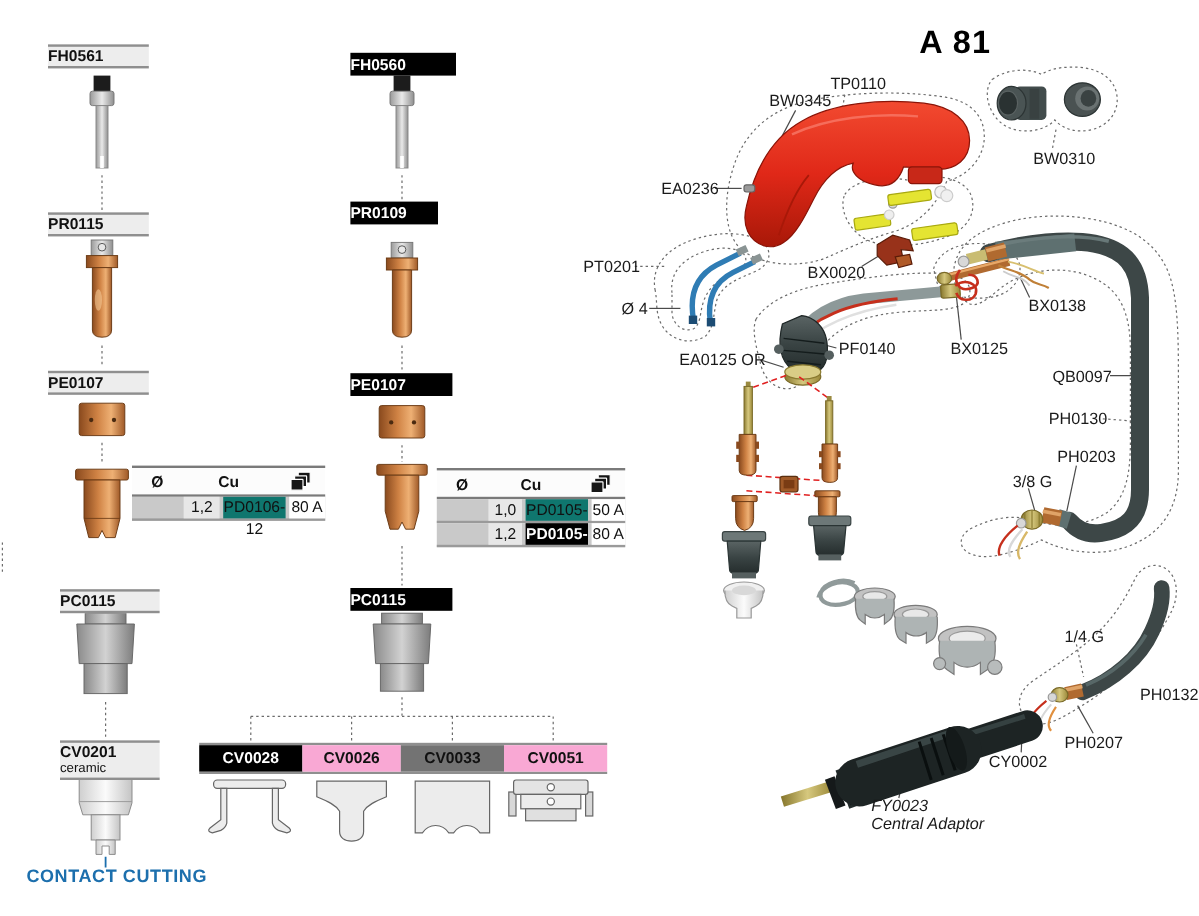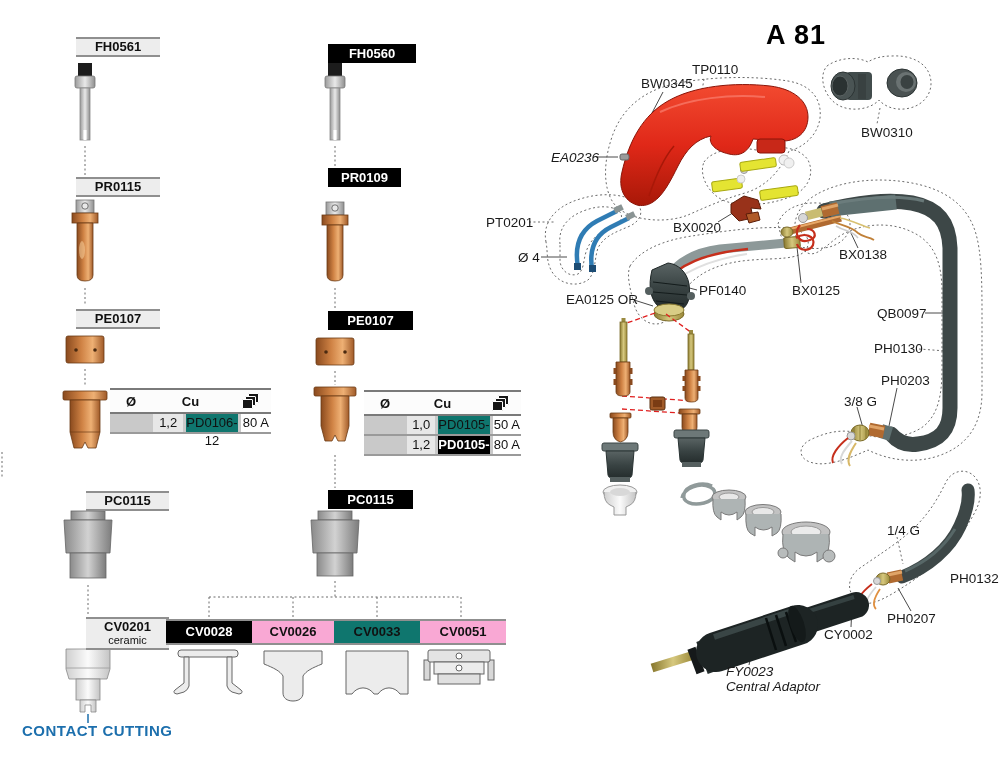--- a/index.html
+++ b/index.html
@@ -3,32 +3,32 @@
 <meta charset="utf-8">
 <style>
   html,body{margin:0;padding:0;background:#fff;}
   .stage{position:relative;width:999px;height:763px;background:#fff;overflow:hidden;
          font-family:"Liberation Sans",sans-serif;}
   svg.art{position:absolute;left:0;top:0;}
   .dt{stroke:#6b6b6b;stroke-width:1;fill:none;stroke-dasharray:2 2.5;}
   .ld{stroke:#4a4a4a;stroke-width:1;fill:none;}
   .rdash{stroke:#e02020;stroke-width:1.3;fill:none;stroke-dasharray:5 3;}
 
-  .box{position:absolute;text-align:center;font-weight:bold;font-size:13px;margin-left:36px;}
+  .box{position:absolute;font-weight:bold;font-size:13px;}
   .gbox{background:#ededed;border-top:2px solid #8f8f8f;border-bottom:2px solid #8f8f8f;
         color:#111;line-height:16px;}
   .bbox{background:#000;color:#fff;line-height:19px;height:19px;}
   .gbox .sub{display:block;font-weight:normal;font-size:11px;line-height:11px;padding-bottom:2px;}
 
   .cvstrip{position:absolute;left:166px;top:619px;width:340px;display:flex;
            border-top:2px solid #8f8f8f;border-bottom:2px solid #8f8f8f;}
   .cvcell{height:22px;line-height:22px;text-align:center;font-weight:bold;font-size:13px;
           background:#f9a8d4;color:#111;}
   .cvcell.hl{background:#000;color:#fff;}
-  .cvcell.shade{background:#0f766e;}
+  .cvcell.shade{background:#737373;}
 
   .ptable{position:absolute;font-size:13px;color:#111;}
   .ptable .hrow{display:flex;align-items:center;border-top:2px solid #7a7a7a;
                 border-bottom:2px solid #7a7a7a;height:22px;font-weight:bold;background:#fcfcfc;}
   .ptable .drow{display:flex;align-items:stretch;border-bottom:2px solid #9a9a9a;
                 background:#c9c9c9;padding-left:43px;}
   .ptable .drow>span{line-height:18px;height:18px;}
   .ca{width:42px;text-align:center;background:#e7e7e7;}
   .cb{flex:1;text-align:center;background:#0f766e;margin:0 3px;}
   .cc{width:42px;text-align:center;background:#fff;}
@@ -464,27 +464,27 @@
     </div>
   </div>
 
   <div class="footer-blue">CONTACT CUTTING</div>
 
   <div class="title">A 81</div>
 
   <div class="rl" style="left:692px;top:62px;">TP0110</div>
   <div class="rl" style="left:641px;top:76px;">BW0345</div>
   <div class="rl" style="left:861px;top:125px;">BW0310</div>
-  <div class="rl" style="left:551px;top:150px;font-style:italic;">EA0236</div>
+  <div class="rl" style="left:551px;top:150px;">EA0236</div>
   <div class="rl" style="left:486px;top:215px;">PT0201</div>
   <div class="rl" style="left:518px;top:250px;">Ø 4</div>
   <div class="rl" style="left:673px;top:220px;">BX0020</div>
   <div class="rl" style="left:566px;top:292px;">EA0125 OR</div>
   <div class="rl" style="left:699px;top:283px;">PF0140</div>
-  <div class="rl" style="left:839px;top:247px;text-align:center;">BX0138</div>
+  <div class="rl" style="left:857px;top:247px;text-align:center;">BX0138</div>
   <div class="rl" style="left:792px;top:283px;">BX0125</div>
   <div class="rl" style="left:877px;top:306px;">QB0097</div>
   <div class="rl" style="left:874px;top:341px;">PH0130</div>
   <div class="rl" style="left:881px;top:373px;">PH0203</div>
   <div class="rl" style="left:844px;top:394px;">3/8 G</div>
   <div class="rl" style="left:887px;top:523px;">1/4 G</div>
   <div class="rl" style="left:950px;top:571px;">PH0132</div>
   <div class="rl" style="left:887px;top:611px;">PH0207</div>
   <div class="rl" style="left:824px;top:627px;">CY0002</div>
   <div class="rl fy" style="left:726px;top:664px;font-style:italic;">

